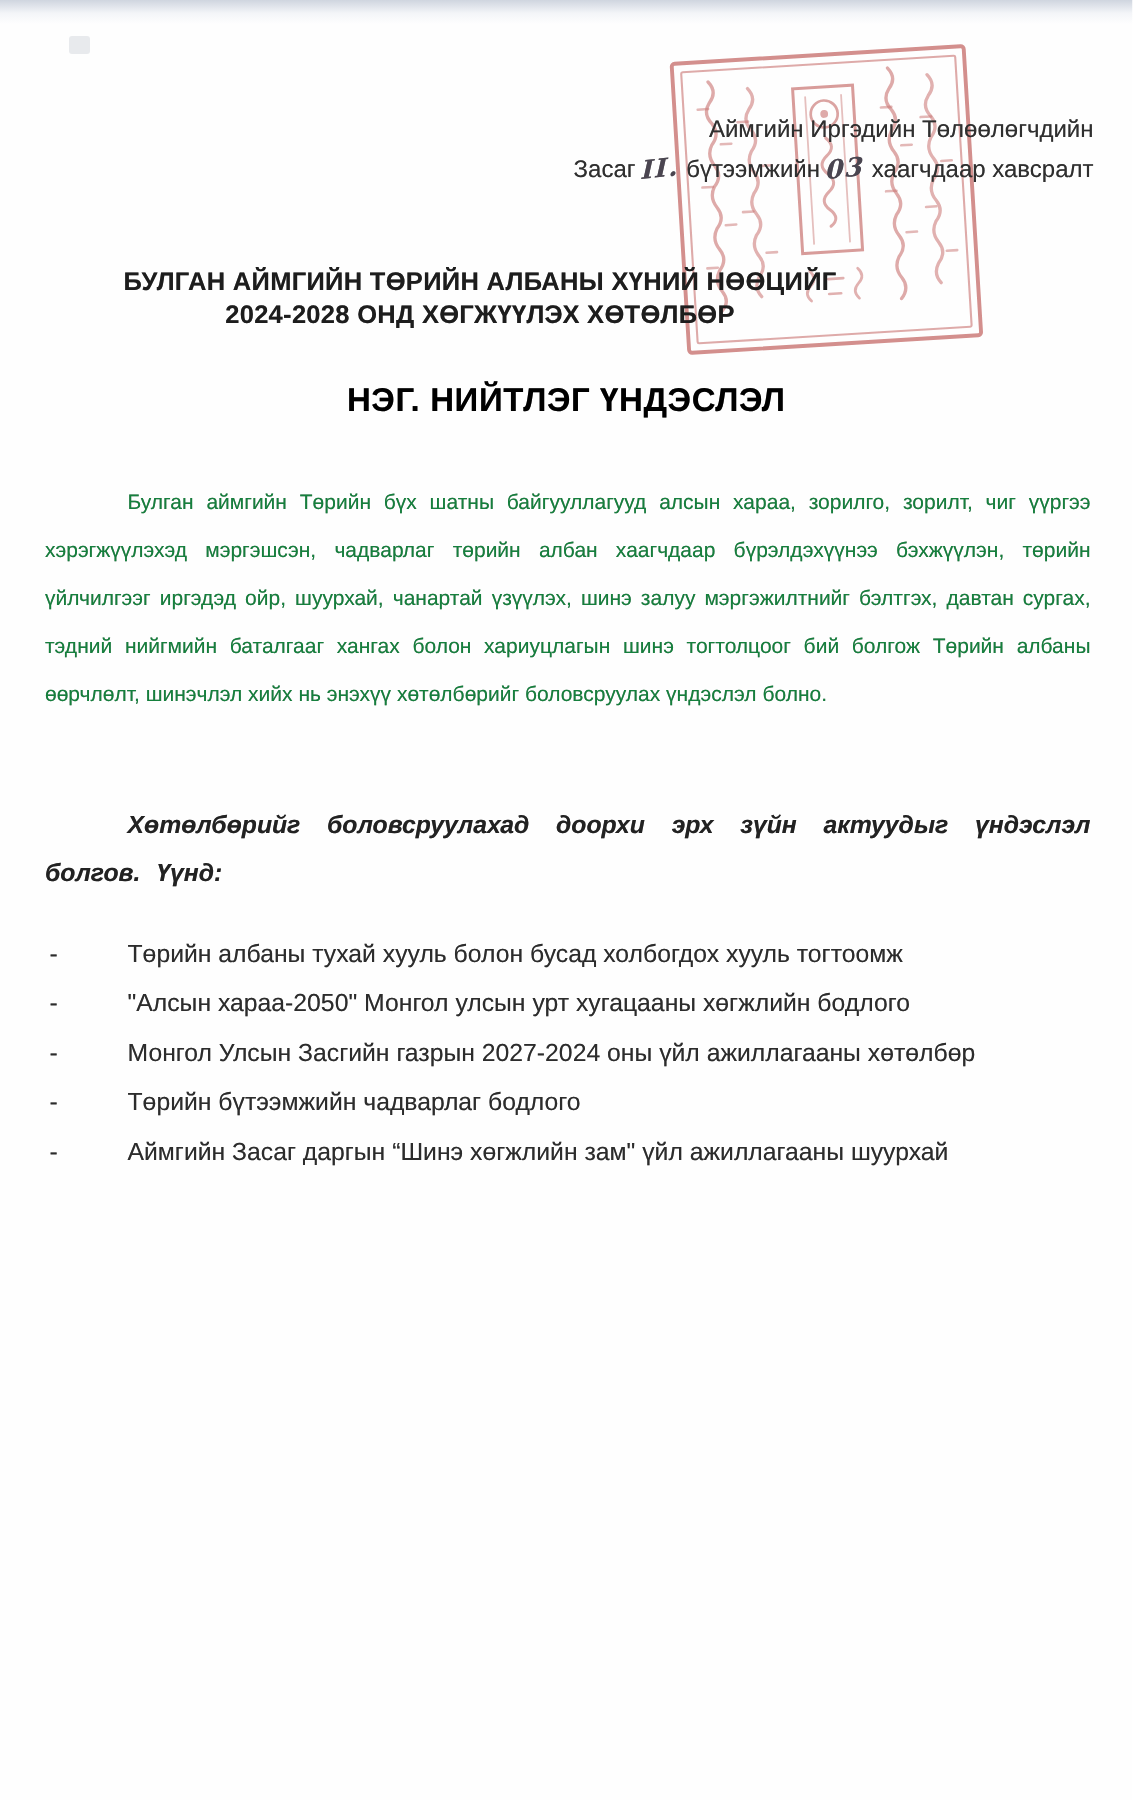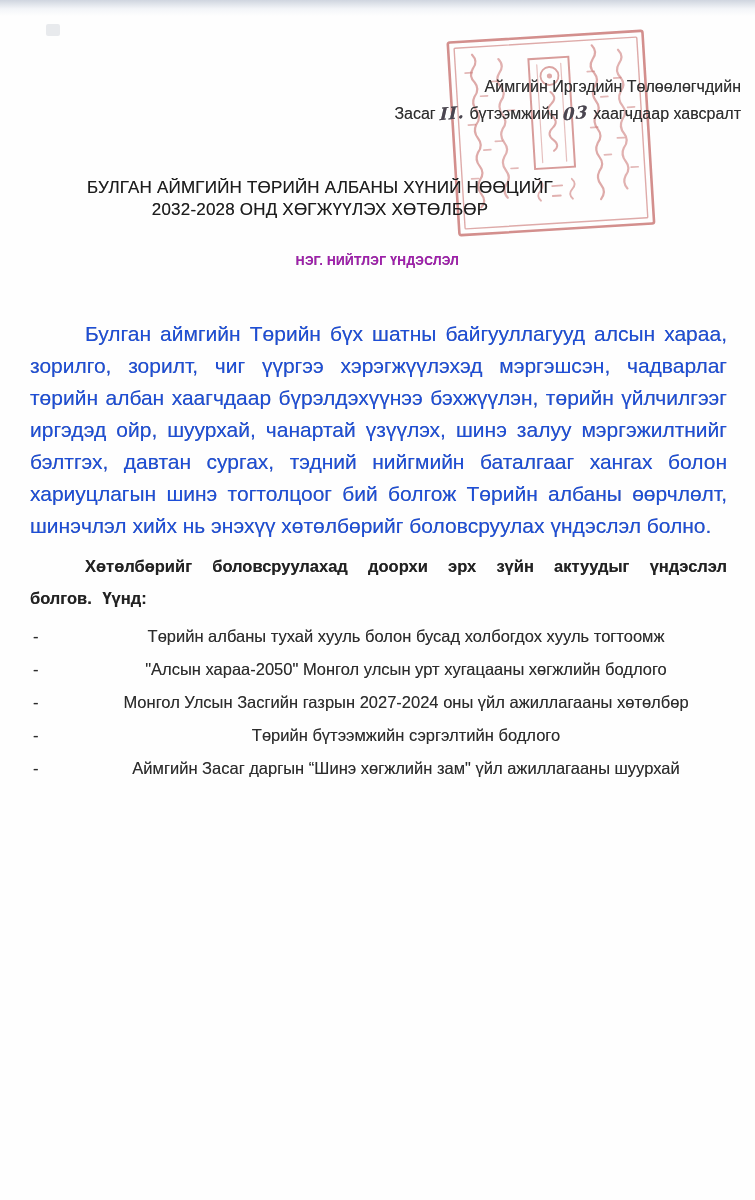--- a/index.html
+++ b/index.html
@@ -14,72 +14,71 @@
   .top-edge{
     position:absolute;top:0;left:0;right:0;height:16px;
     background:linear-gradient(180deg, rgba(150,163,185,.45), rgba(205,213,228,.22) 55%, rgba(255,255,255,0));
   }
   .smudge{
     position:absolute;left:46px;top:24px;width:14px;height:12px;
     background:rgba(120,130,150,.16);border-radius:2px;
   }
   
   .header{
-    position:absolute;top:74px;left:0;right:14px;
+    position:absolute;top:74px;left:0;right:26px;
     text-align:right;font-size:16px;line-height:26px;color:#2f2f2f;
     text-shadow:0 0 .4px rgba(47,47,47,.55);
   }
   .hand{
     font-family:"DejaVu Serif", serif;font-style:italic;font-weight:bold;
     color:#4a4550;display:inline-block;transform:rotate(-6deg) skewX(-8deg);
     font-size:17px;letter-spacing:1px;
   }
   
   .stamp{
     position:absolute;left:451px;top:34px;width:200px;height:200px;
     transform:rotate(-3.5deg);
     mix-blend-mode:multiply;opacity:.85;pointer-events:none;
   }
   
   .title{
     position:absolute;top:177px;left:0;width:640px;text-align:center;
-    font-weight:normal;font-size:17px;line-height:22px;color:#1d1d1d;
+    font-weight:bold;font-size:17px;line-height:22px;color:#1d1d1d;
     letter-spacing:.2px;text-shadow:0 0 .4px rgba(29,29,29,.6);
   }
   
   .section-heading{
     position:absolute;top:254px;left:0;width:755px;text-align:center;
-    font-weight:bold;font-size:12px;color:#a21caf;letter-spacing:.4px;
+    font-weight:bold;font-size:22px;color:#000000;letter-spacing:.4px;
     text-shadow:0 0 .4px rgba(29,29,29,.6);
   }
   
   .body-par{
     position:absolute;top:318px;left:30px;width:697px;
-    font-size:21px;line-height:32px;text-align:justify;
-    text-indent:55px;color:#1d4ed8;
+    font-size:14px;line-height:32px;text-align:justify;
+    text-indent:55px;color:#15803d;
     text-shadow:0 0 .4px rgba(44,44,44,.5);
   }
   
   .emph-par{
     position:absolute;top:534px;left:30px;width:697px;
     font-size:16.5px;line-height:32px;text-align:justify;
-    text-indent:55px;font-weight:bold;color:#222;
+    text-indent:55px;font-weight:bold;font-style:italic;color:#222;
     word-spacing:6px;
     text-shadow:0 0 .4px rgba(34,34,34,.55);
-    margin-top:16px;
   }
   
   .list{
     position:absolute;top:620px;left:33px;width:694px;
     font-size:16.5px;color:#2c2c2c;
     text-shadow:0 0 .4px rgba(44,44,44,.5);
   }
   .list-row{display:flex;height:33px;line-height:33px;}
   .list-dash{width:52px;flex:0 0 52px;}
-  .list-text{flex:1;white-space:nowrap;text-align:center;}
+  .list-text{flex:1;white-space:nowrap;}
 </style>
 </head>
 <body>
 
 <div class="page">
 
   <div class="top-edge"></div>
   <div class="smudge"></div>
 
   <div class="stamp">
@@ -115,21 +114,21 @@
       <span>Засаг</span>
       <span class="hand">II.</span>
       <span>бүтээмжийн</span>
       <span class="hand">03</span>
       <span>хаагчдаар хавсралт</span>
     </div>
   </div>
 
   <div class="title">
     <div>БУЛГАН АЙМГИЙН ТӨРИЙН АЛБАНЫ ХҮНИЙ НӨӨЦИЙГ</div>
-    <div>2032-2028 ОНД ХӨГЖҮҮЛЭХ ХӨТӨЛБӨР</div>
+    <div>2024-2028 ОНД ХӨГЖҮҮЛЭХ ХӨТӨЛБӨР</div>
   </div>
 
   <div class="section-heading">НЭГ. НИЙТЛЭГ ҮНДЭСЛЭЛ</div>
 
   <div class="body-par">Булган аймгийн Төрийн бүх шатны байгууллагууд алсын хараа, зорилго, зорилт, чиг үүргээ хэрэгжүүлэхэд мэргэшсэн, чадварлаг төрийн албан хаагчдаар бүрэлдэхүүнээ бэхжүүлэн, төрийн үйлчилгээг иргэдэд ойр, шуурхай, чанартай үзүүлэх, шинэ залуу мэргэжилтнийг бэлтгэх, давтан сургах, тэдний нийгмийн баталгааг хангах болон хариуцлагын шинэ тогтолцоог бий болгож Төрийн албаны өөрчлөлт, шинэчлэл хийх нь энэхүү хөтөлбөрийг боловсруулах үндэслэл болно.</div>
 
   <div class="emph-par">Хөтөлбөрийг боловсруулахад доорхи эрх зүйн актуудыг үндэслэл болгов. Үүнд:</div>
 
   <div class="list">
     <div class="list-row">
@@ -139,21 +138,21 @@
     <div class="list-row">
       <span class="list-dash">-</span>
       <span class="list-text">"Алсын хараа-2050" Монгол улсын урт хугацааны хөгжлийн бодлого</span>
     </div>
     <div class="list-row">
       <span class="list-dash">-</span>
       <span class="list-text">Монгол Улсын Засгийн газрын 2027-2024 оны үйл ажиллагааны хөтөлбөр</span>
     </div>
     <div class="list-row">
       <span class="list-dash">-</span>
-      <span class="list-text">Төрийн бүтээмжийн сэргэлтийн бодлого</span>
+      <span class="list-text">Төрийн бүтээмжийн чадварлаг бодлого</span>
     </div>
     <div class="list-row">
       <span class="list-dash">-</span>
       <span class="list-text">Аймгийн Засаг даргын “Шинэ хөгжлийн зам" үйл ажиллагааны шуурхай</span>
     </div>
   </div>
 
 </div>
 
 </body></html>

